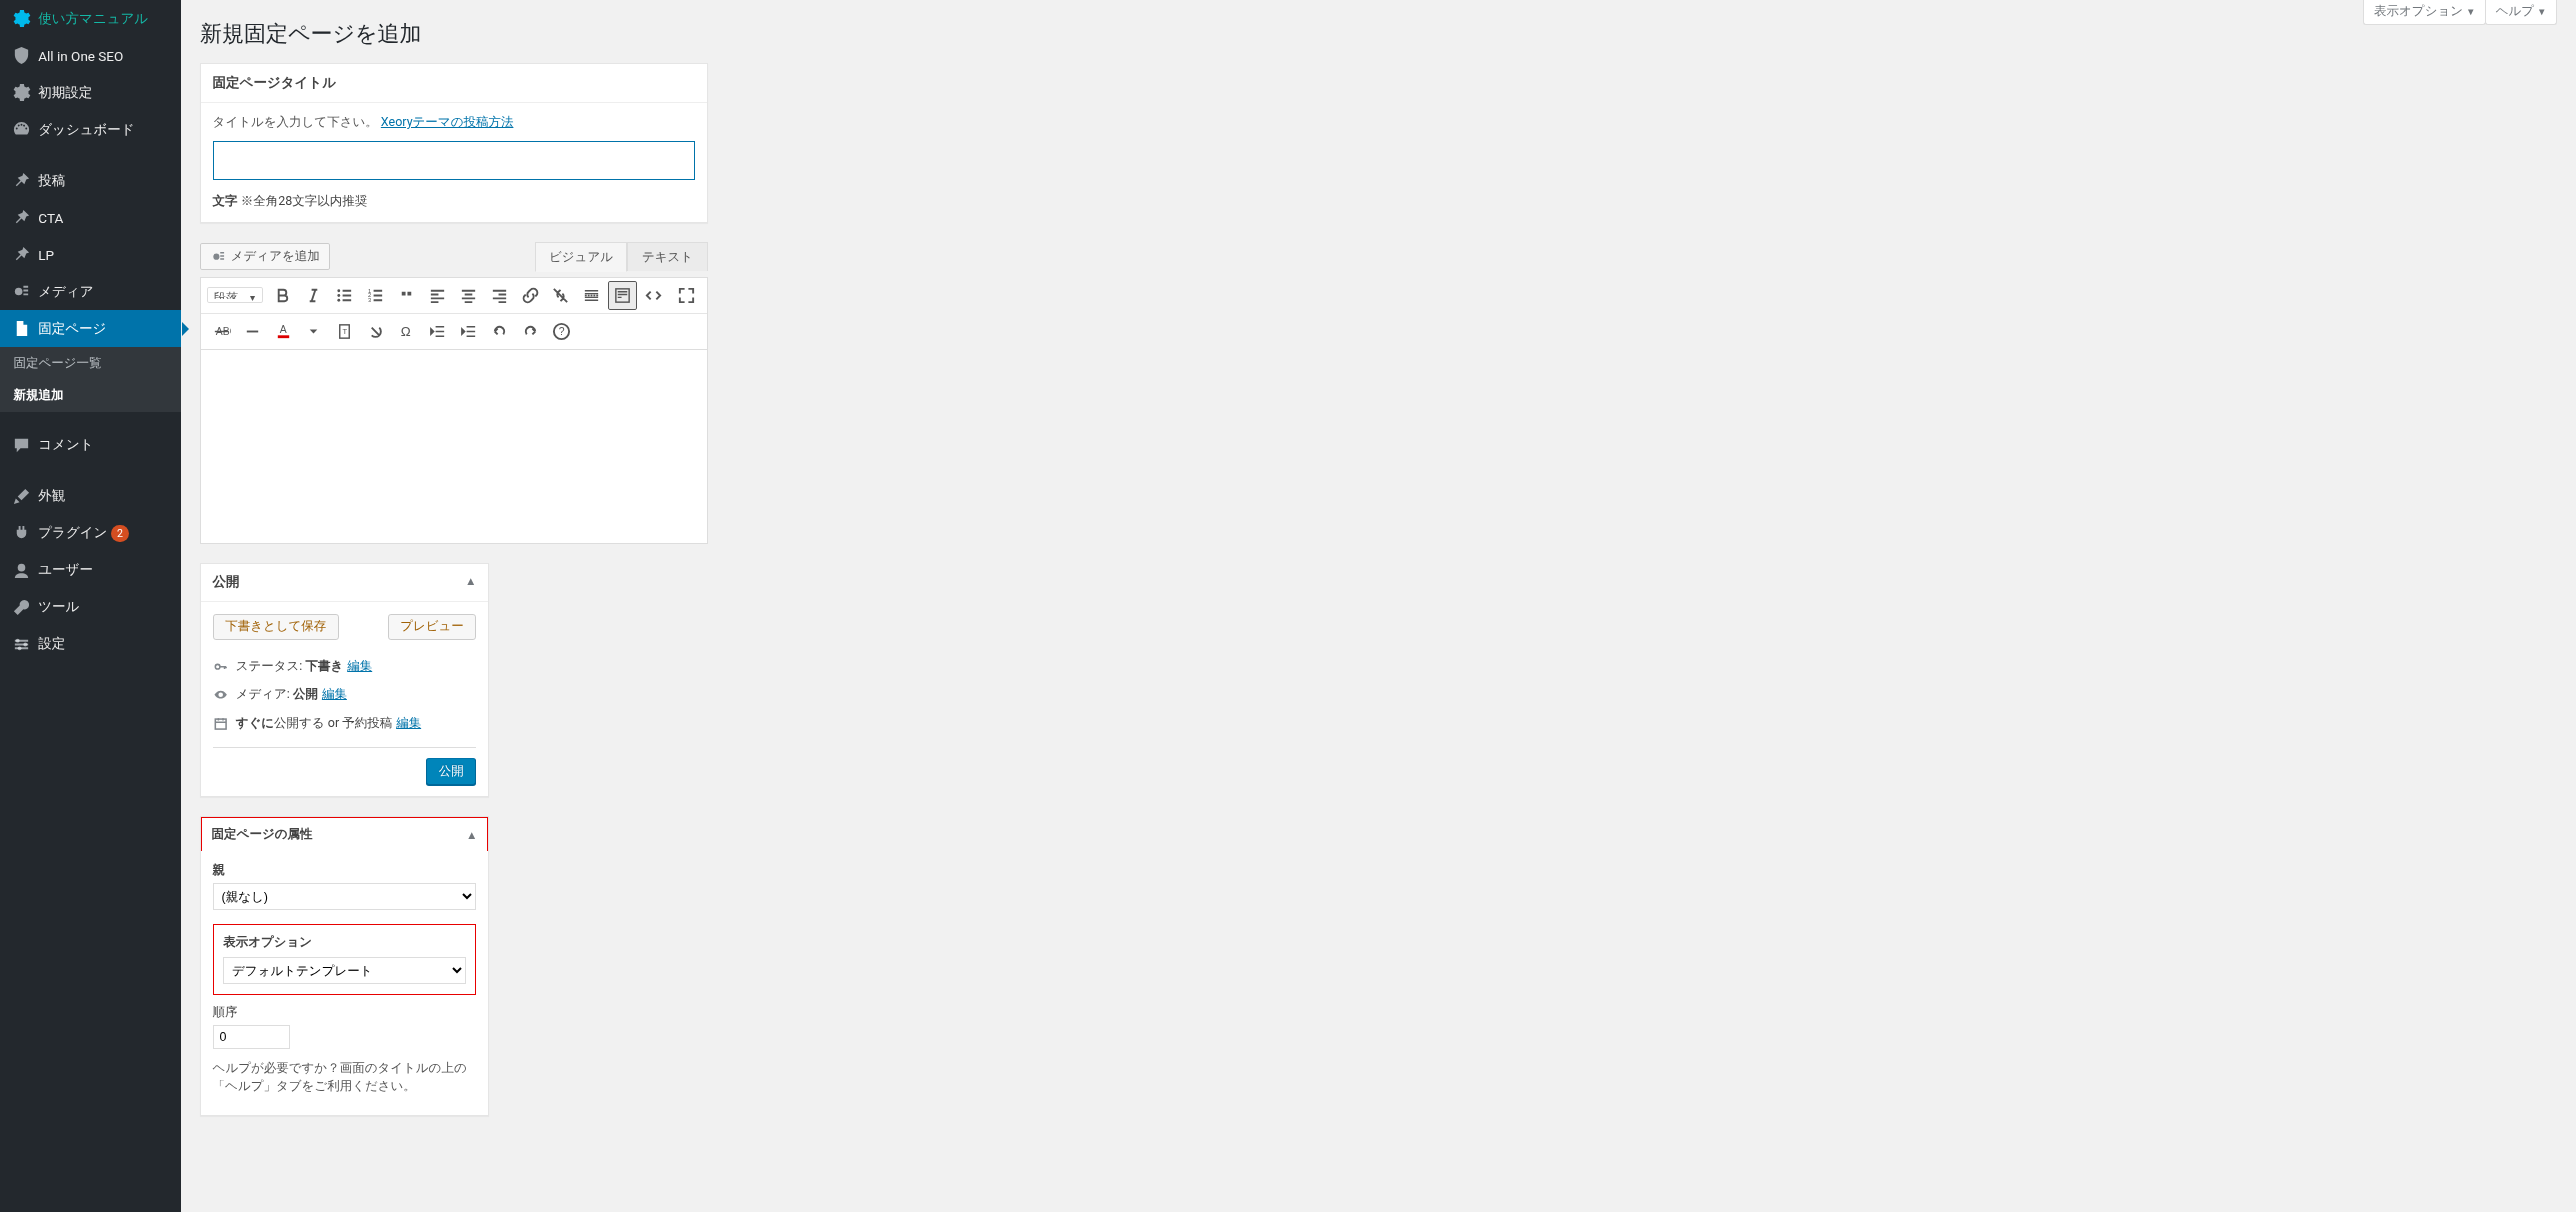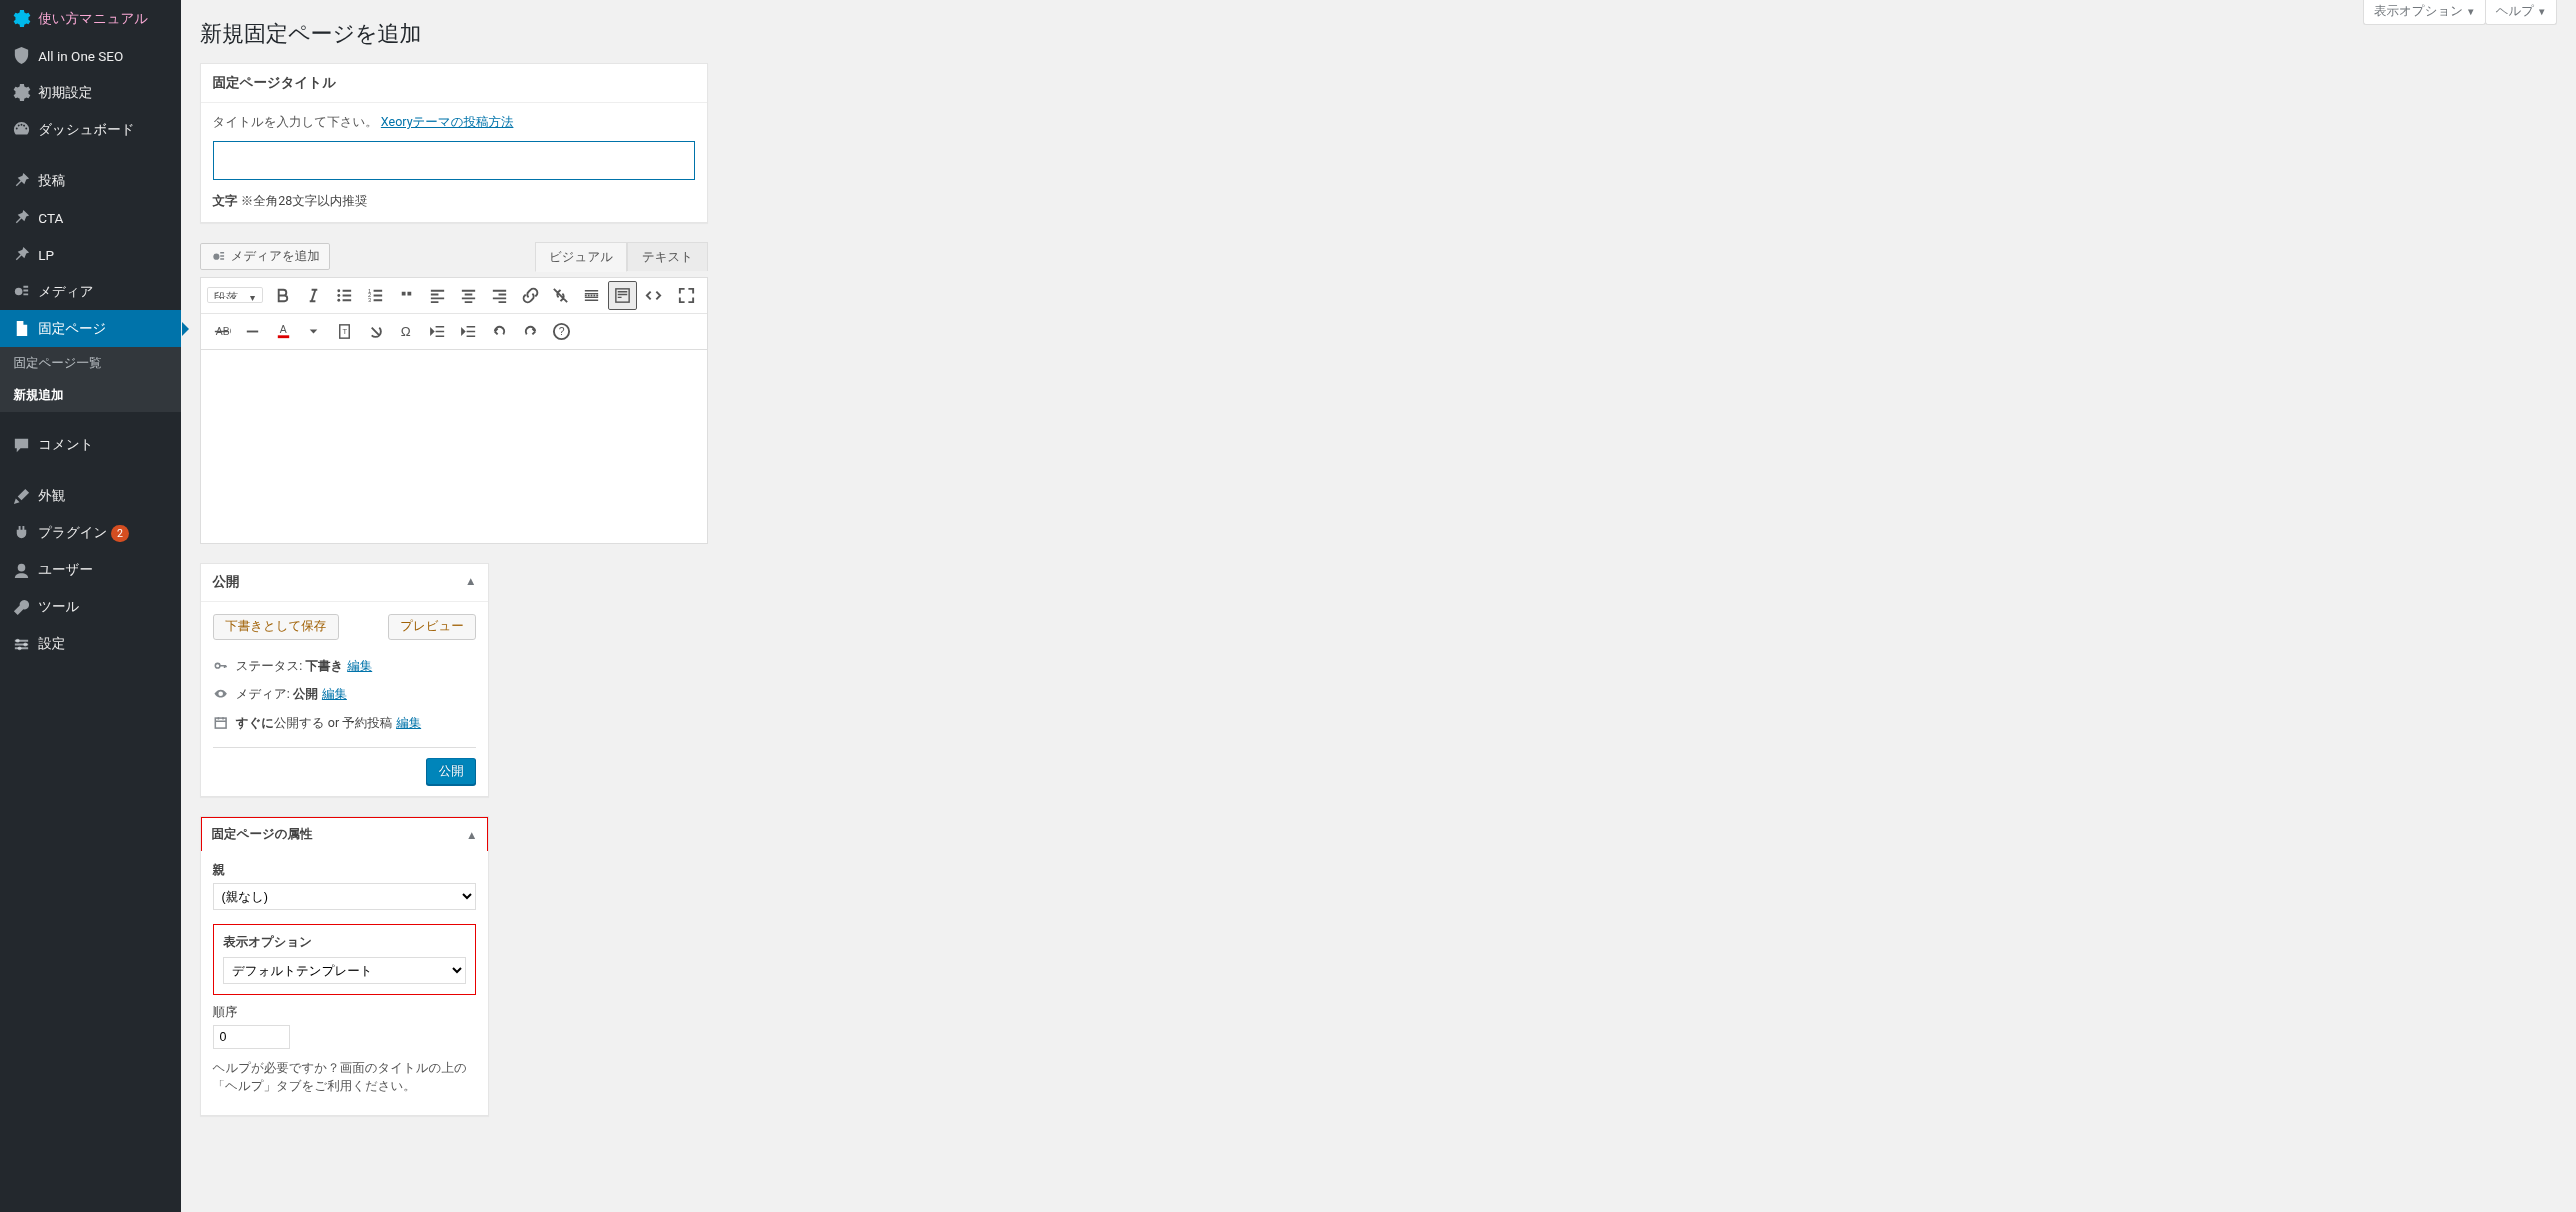--- a/index.html
+++ b/index.html
@@ -3,21 +3,21 @@
 <meta charset="utf-8">
 <style>
 * { box-sizing: border-box; margin: 0; padding: 0; }
 body { font-family: -apple-system, BlinkMacSystemFont, "Segoe UI", Roboto, "Hiragino Kaku Gothic ProN", Meiryo, sans-serif; font-size: 12.5px; color: #444; background: #f1f1f1; }
 .wrap { display: flex; min-height: 100vh; }
 
 
 .sidebar { width: 181px; background: #23282d; color: #eee; flex-shrink: 0; }
 .menu-item { display: flex; align-items: center; padding: 7.7px 11.6px; color: #eee; cursor: pointer; font-size: 13.5px; position: relative; min-height: 37px; }
 .menu-item.current { background: #0073aa; color: #fff; font-weight: 400; }
-.menu-item.top { color: #f9a8d4; }
+.menu-item.top { color: #14b8a6; }
 .menu-item .icon { width: 19px; height: 19px; margin-right: 7.7px; display: inline-flex; align-items: center; justify-content: center; }
 .menu-sep { height: 4.8px; background: transparent; margin: 4.8px 0; }
 .submenu { background: #32373c; }
 .submenu-item { padding: 7.7px 11.6px 7.7px 13.5px; color: rgba(240,245,250,.7); cursor: pointer; font-size: 12.5px; }
 .submenu-item.current { color: #fff; font-weight: 600; }
 .menu-arrow { position: absolute; right: -7.7px; top: 50%; transform: translateY(-50%); width: 0; height: 0; border-top: 7.7px solid transparent; border-bottom: 7.7px solid transparent; border-left: 7.7px solid #0073aa; }
 .badge { display: inline-flex; align-items: center; justify-content: center; min-width: 17.3px; height: 17.3px; background: #d54e21; color: #fff; border-radius: 8.7px; font-size: 10.6px; margin-left: 3.9px; padding: 0 4.8px; }
 
 
 .main { flex: 1; padding: 0 19px 39px 19px; position: relative; }
@@ -59,21 +59,21 @@
 .editor-area { min-height: 193px; background: #fff; }
 
 
 .cols { display: flex; gap: 19px; align-items: flex-start; flex-direction: column; }
 .col-main { flex: 1; min-width: 0; }
 .col-side { width: 289px; flex-shrink: 0; }
 
 .publish-actions { display: flex; justify-content: space-between; margin-bottom: 11.6px; }
 .button { border: 1px solid #ccc; background: #f7f7f7; padding: 3.9px 11.6px; font-size: 12.5px; border-radius: 2.9px; cursor: pointer; color: #a16207; }
 .button.primary { background: #0085ba; border-color: #0073aa #006799 #006799; color: #fff; box-shadow: 0 1px 0 #006799; text-shadow: 0 -1px 1px #006799; }
-.misc-pub { padding: 5.8px 0; font-size: 12.5px; color: #444; display: flex; align-items: flex-start; }
+.misc-pub { padding: 5.8px 0; font-size: 12.5px; color: #444; display: flex; align-items: center; }
 .misc-pub .icon { width: 17.3px; margin-right: 5.8px; color: #82878c; display: inline-flex; }
 .misc-pub a { color: #0073aa; text-decoration: underline; margin-left: 3.9px; }
 .misc-pub b { font-weight: 600; }
 .submit-row { text-align: right; padding-top: 9.6px; border-top: 1px solid #ddd; margin-top: 9.6px; }
 
 .attr-box { border: 1.9px solid #e80000; padding: 9.6px; margin-bottom: 9.6px; }
 .attr-box.tight { padding: 7.7px 9.6px; }
 .attr-label { font-size: 12.5px; font-weight: 600; margin-bottom: 5.8px; display: block; }
 .attr-select { width: 100%; border: 1px solid #ddd; padding: 3.9px; font-size: 12.5px; background: #fff; height: 27px; }
 .side-plain { padding: 0 0 9.6px 0; }

